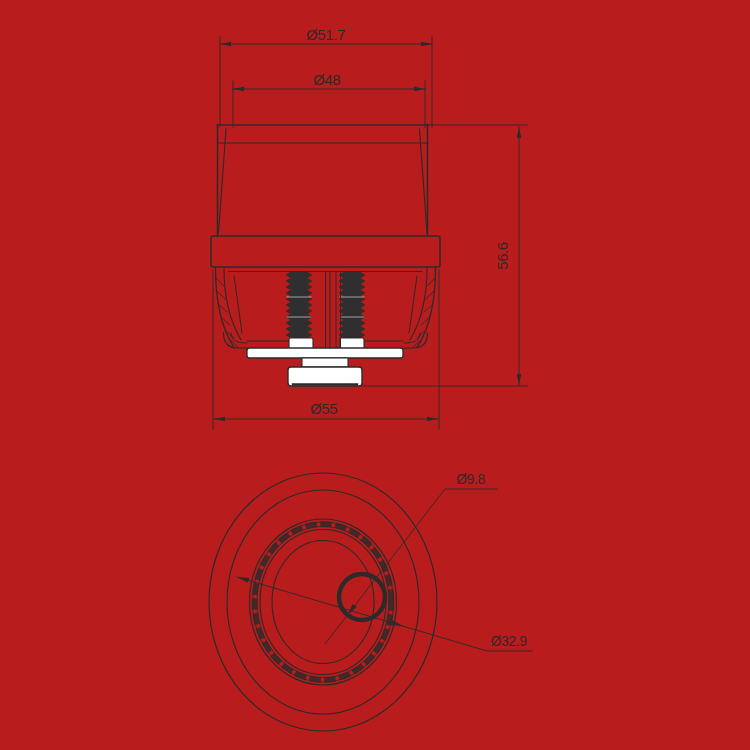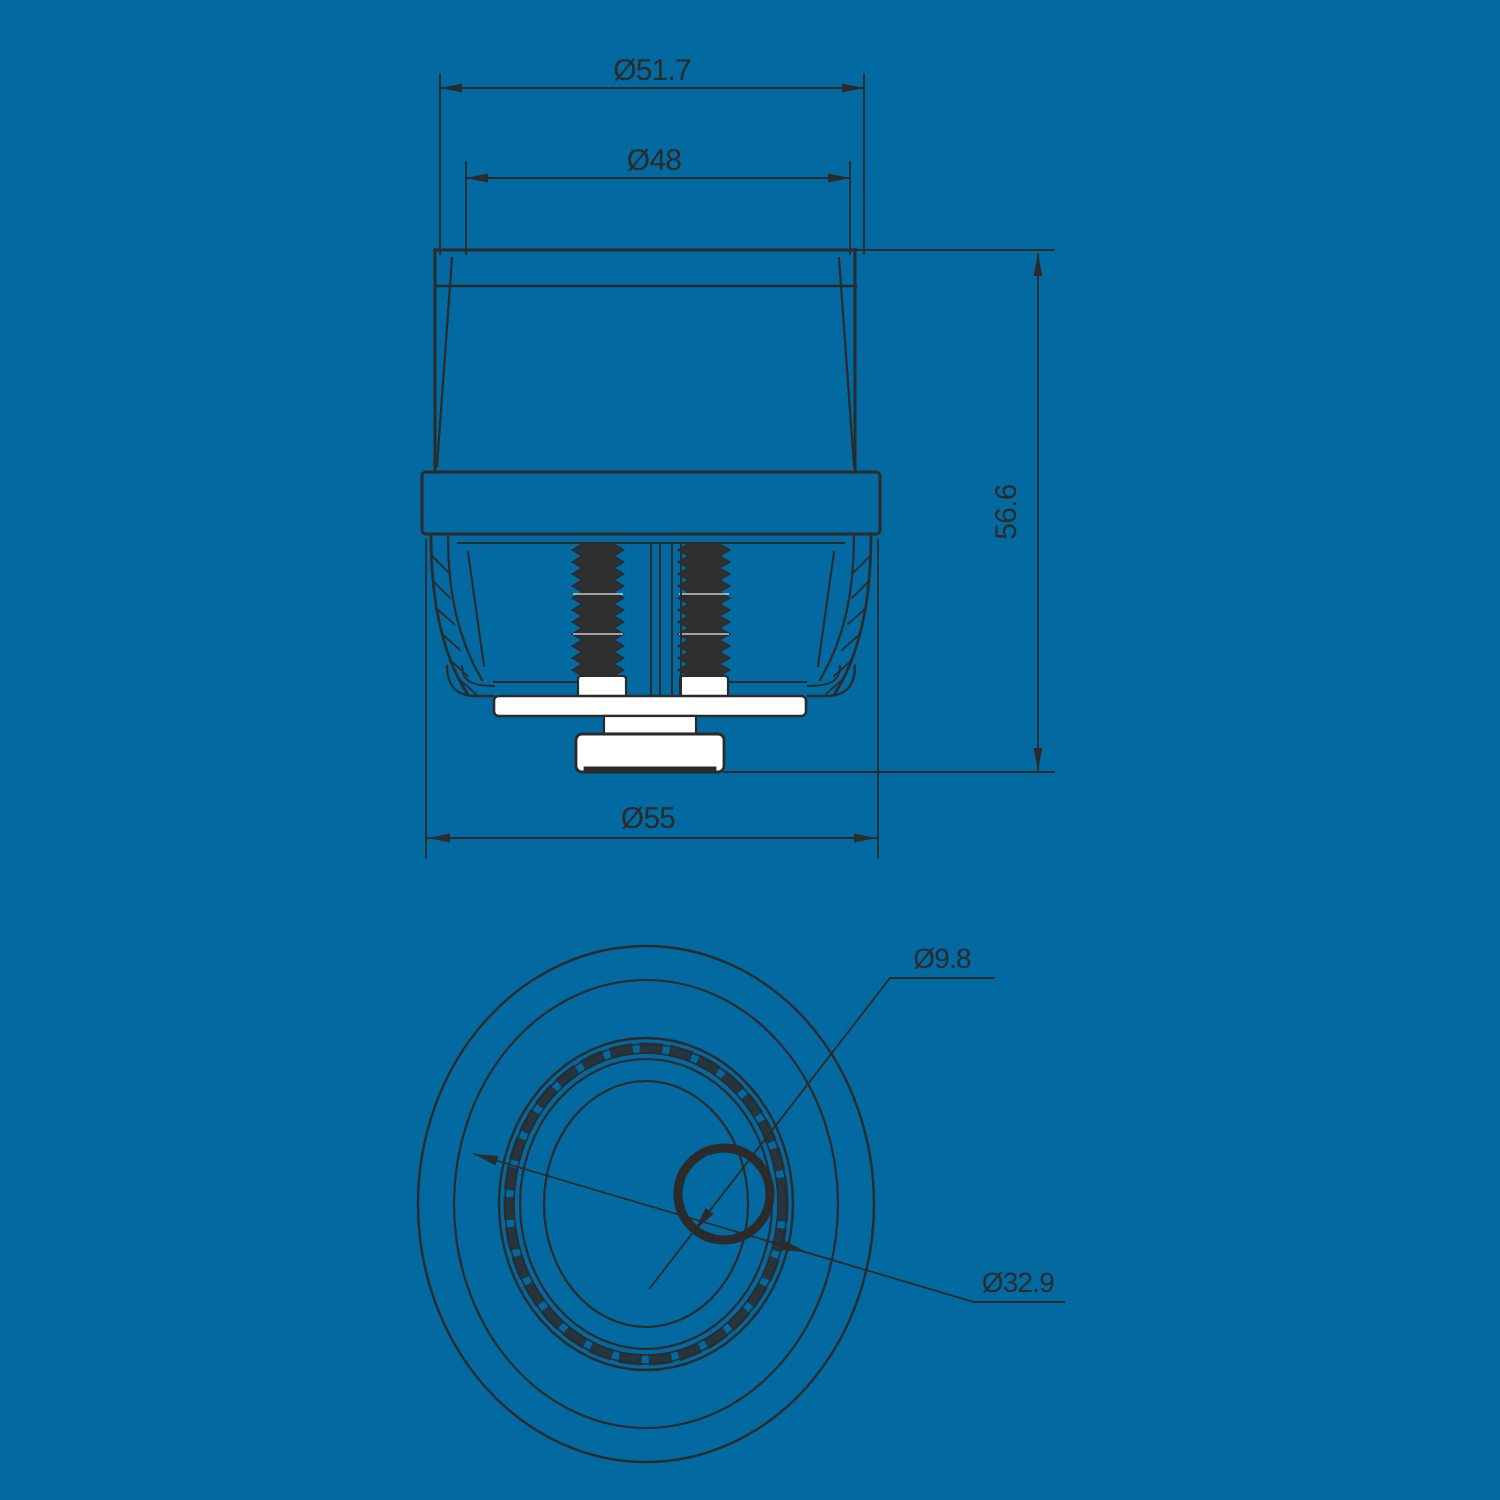--- a/index.html
+++ b/index.html
@@ -1,16 +1,16 @@
 <!DOCTYPE html>
 <html><head>
 <meta charset="utf-8">
 <style>
   html,body{margin:0;padding:0;background:#ffffff;}
-  .stage{position:relative;width:750px;height:750px;background:#0369a1;overflow:hidden;
+  .stage{position:relative;width:750px;height:750px;background:#b91c1c;overflow:hidden;
          font-family:"Liberation Sans",sans-serif;}
   svg text{font-family:"Liberation Sans",sans-serif;fill:#2b2b2b;letter-spacing:-0.4px;}
   .dim-label{font-size:15px;}
   .dim-label-sm{font-size:14px;}
 </style>
 </head>
 <body>
 
 <div class="stage">
 <svg width="750" height="750" viewBox="0 0 750 750">

